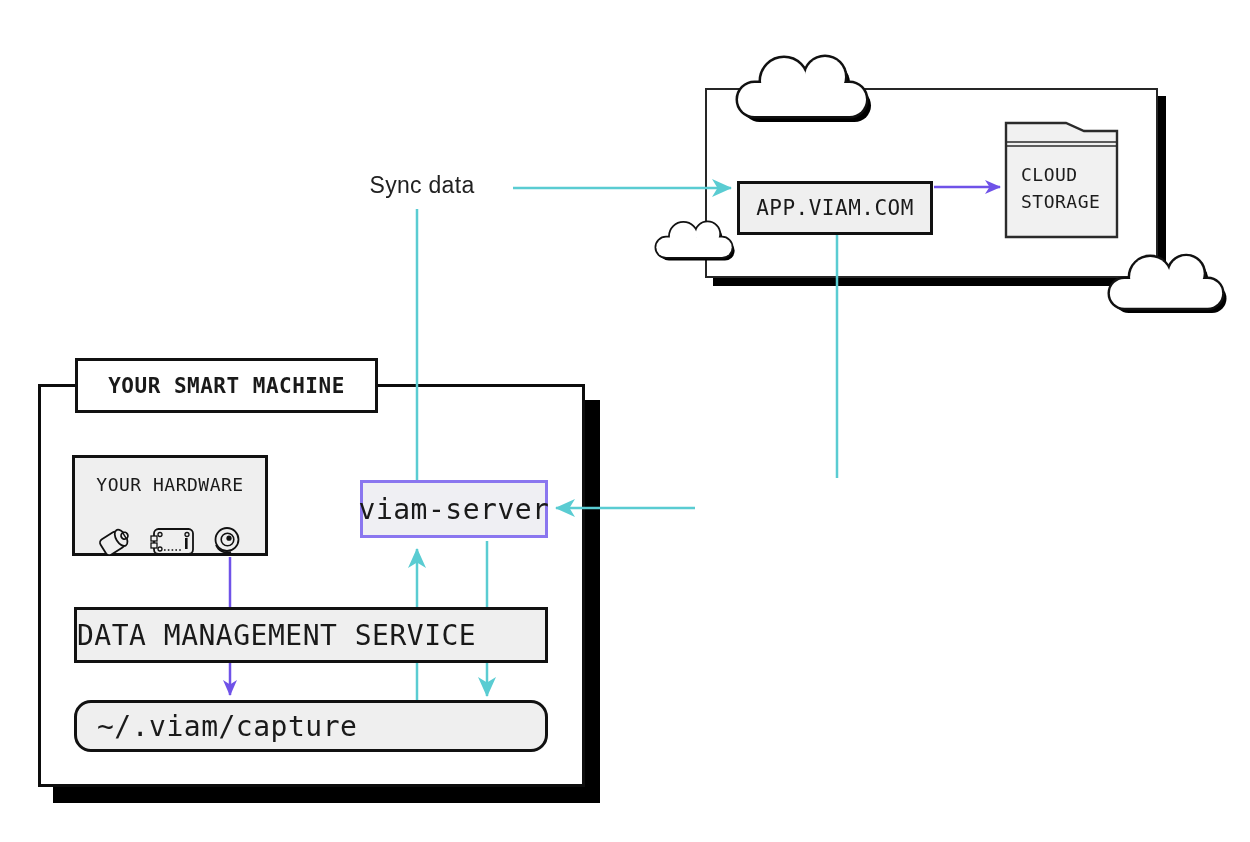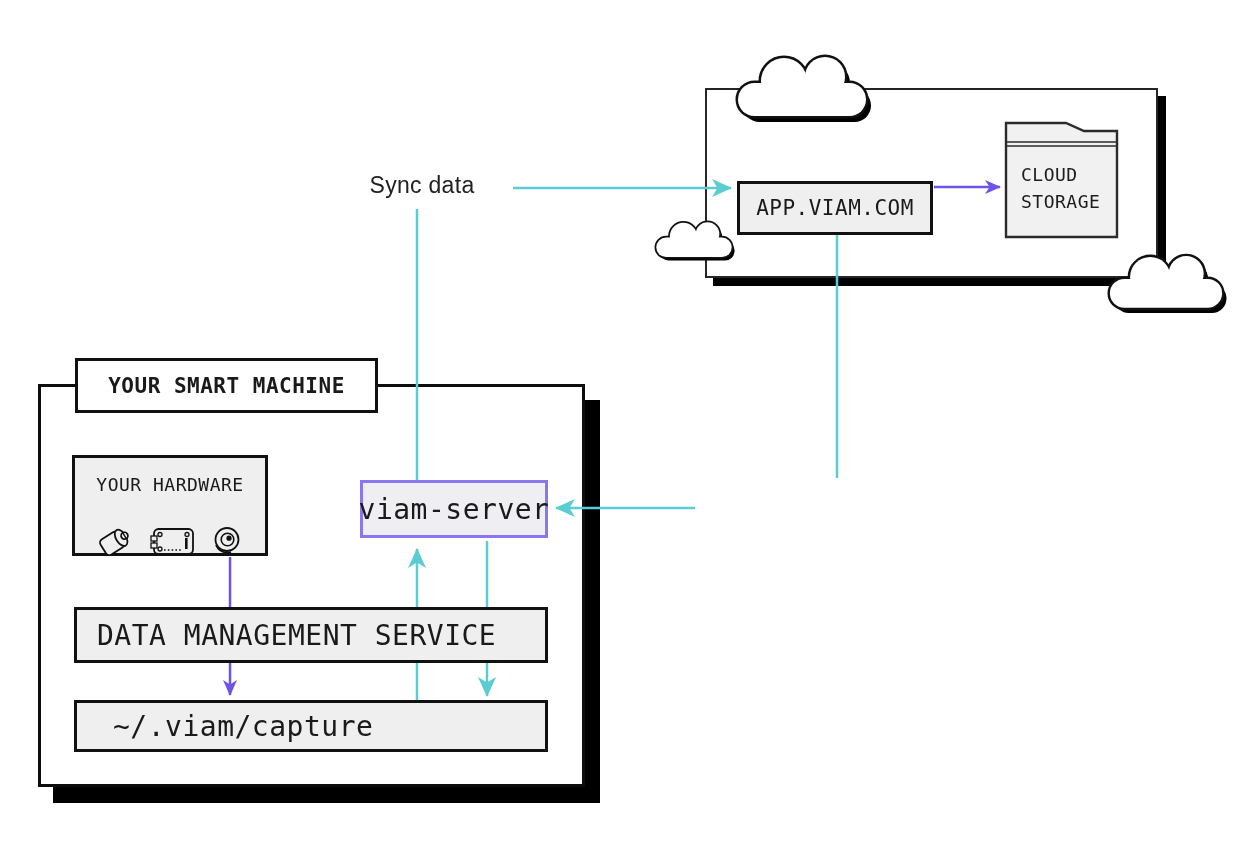--- a/index.html
+++ b/index.html
@@ -15,22 +15,22 @@
   #connectors{left:0;top:0;width:1250px;height:842px;z-index:3;}
   
   .box{background:#efefef;border:3px solid #111;display:flex;align-items:center;z-index:4;
        font-size:28px;letter-spacing:0.5px;white-space:nowrap;}
   .titlebox{left:75px;top:358px;width:303px;height:55px;background:#fff;justify-content:center;font-size:21px;font-weight:bold;}
   .hwbox{left:72px;top:455px;width:196px;height:101px;flex-direction:column;justify-content:flex-start;
          padding-top:16px;font-size:18px;gap:20px;}
   .hwicons{display:flex;gap:14px;align-items:center;margin-top:8px;}
   .viamserver{left:360px;top:480px;width:188px;height:58px;border:3px solid #8a76ef;background:#efeff3;
               justify-content:center;}
-  .dmsbox{left:74px;top:607px;width:474px;height:56px;padding-left:20px;}
-  .capbox{left:74px;top:700px;width:474px;height:52px;padding-left:36px;}
+  .dmsbox{left:74px;top:607px;width:474px;height:56px;}
+  .capbox{left:74px;top:700px;width:474px;height:52px;padding-left:20px;border-radius:17px;}
   .appbox{left:737px;top:157px;width:196px;height:54px;justify-content:center;font-size:21px;margin-top:24px;}
   .folder{left:1004px;top:121px;width:115px;height:118px;z-index:4;}
   .foldertext{left:1021px;top:154px;width:94px;font-size:18px;line-height:27px;z-index:5;
               letter-spacing:0.5px;color:#1c1c1c;margin-top:7px;}
   
   .flowlabel{font-family:"Liberation Sans",sans-serif;font-size:23px;color:#212121;
              letter-spacing:0.3px;text-align:center;z-index:4;}
   .synclabel{left:336px;top:172px;width:172px;}
   .removelabel{left:691px;top:493px;width:172px;}
 </style>

